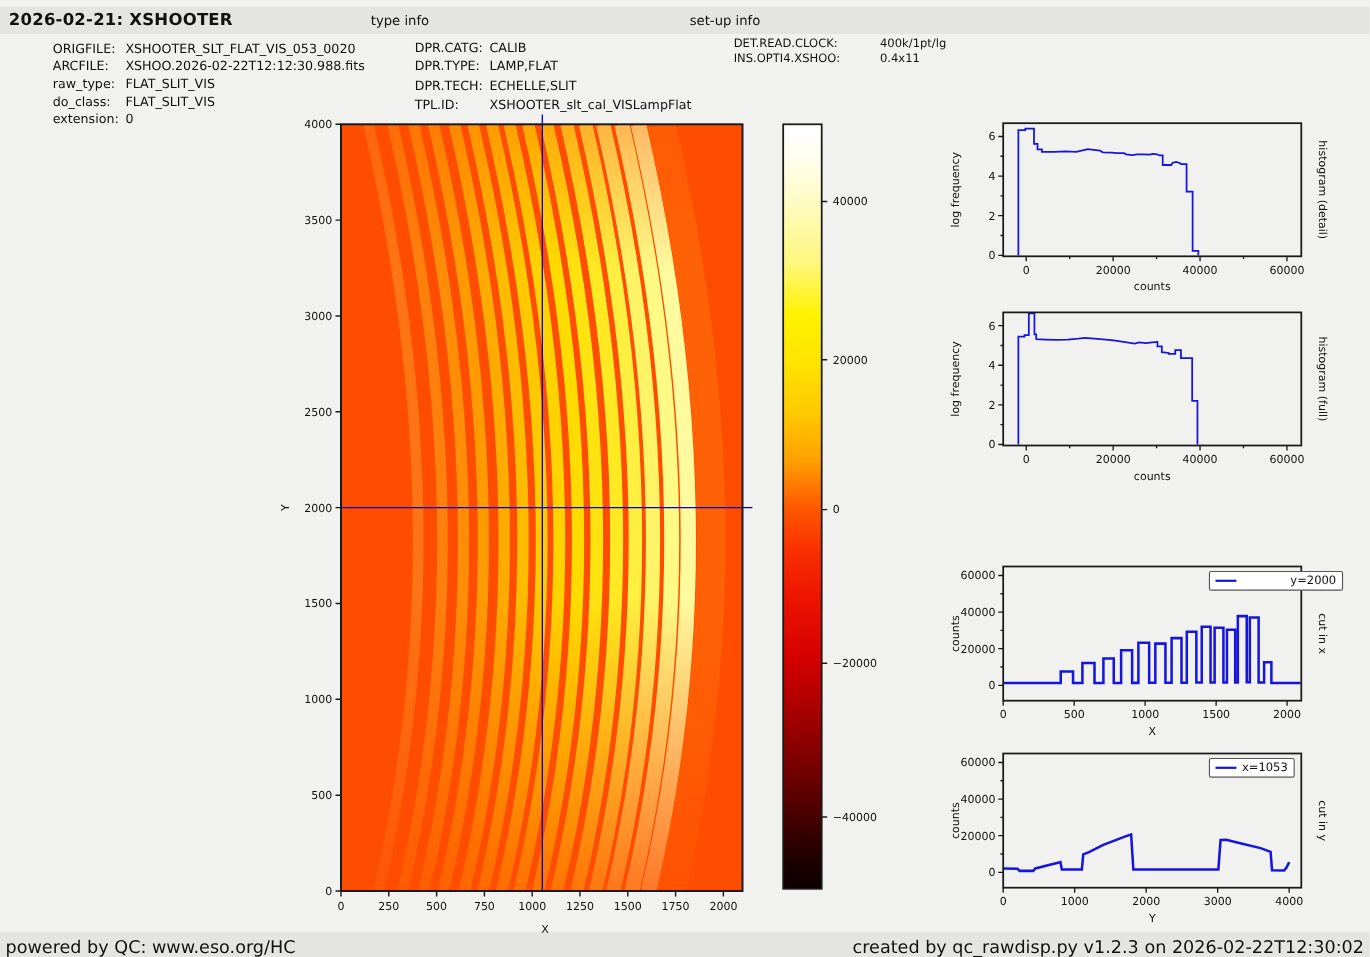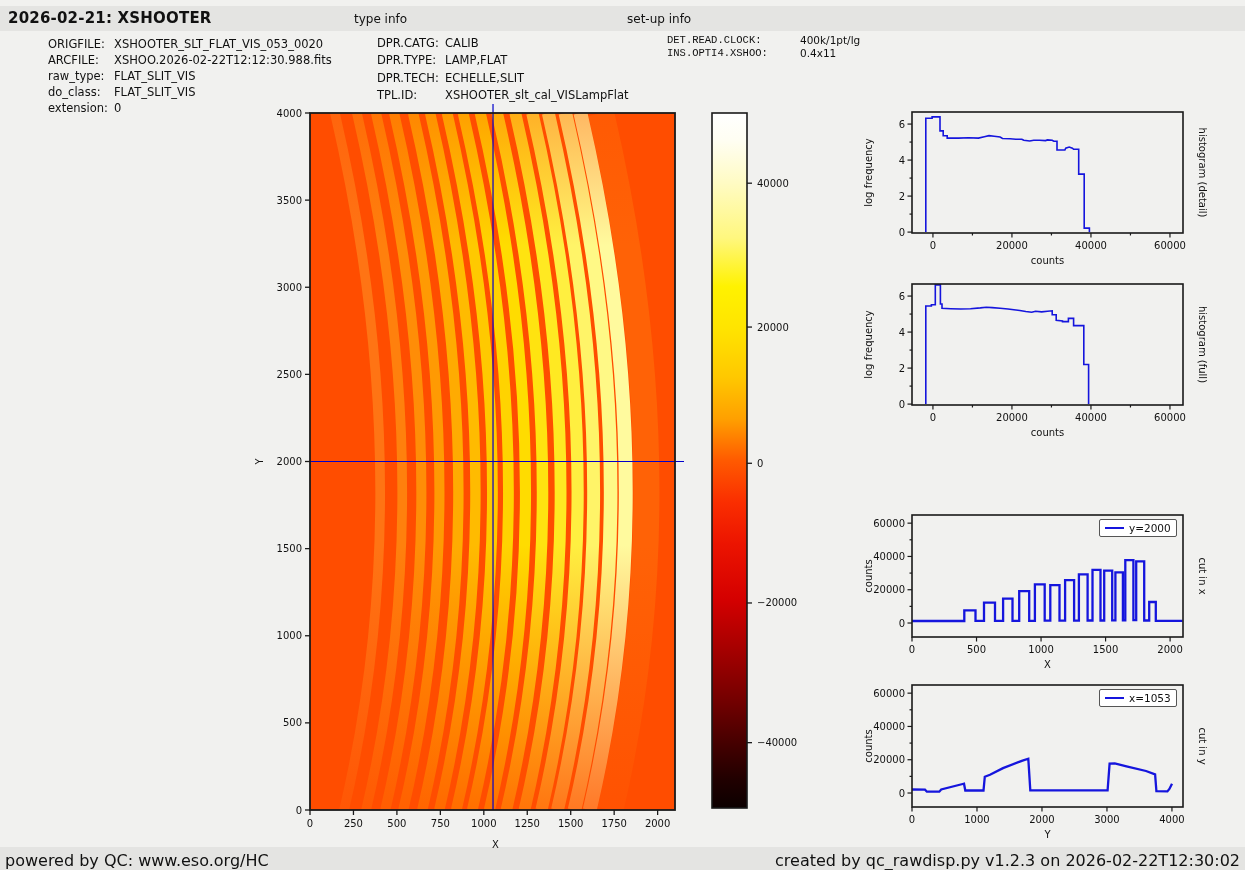--- a/index.html
+++ b/index.html
@@ -3,30 +3,30 @@
 <meta charset="utf-8">
 <style>
   html,body{margin:0;padding:0;}
   body{width:1245px;height:870px;position:relative;background:#f1f1ef;
        font-family:"DejaVu Sans","Liberation Sans",sans-serif;color:#111;overflow:hidden;}
   .strip{position:absolute;left:0;width:1245px;background:#e4e4e2;}
   #top-strip{top:6px;height:25px;}
   #bottom-strip{top:847px;height:23px;}
   .page-title{position:absolute;left:8px;top:9px;font-size:15px;font-weight:700;letter-spacing:.2px;}
   .section-head{position:absolute;top:12px;font-size:12px;}
-  #type-head{left:354px;}
+  #type-head{left:337px;}
   #setup-head{left:627px;}
   .kv-block{position:absolute;font-size:11.5px;line-height:16px;margin-left:40px;}
   #meta-block{left:8px;top:36px;}
   #type-block{left:337px;top:35px;line-height:17.3px;}
   #setup-block{left:627px;top:34px;font-size:10.5px;line-height:13.4px;}
   .kv-row{display:flex;white-space:pre;}
   #meta-block .kv-label{width:66px;}
   #type-block .kv-label{width:68px;}
-  #setup-block .kv-label{width:133px;font-family:Liberation Mono, monospace;}
+  #setup-block .kv-label{width:133px;}
   .plot{position:absolute;}
   svg text{font-family:"DejaVu Sans","Liberation Sans",sans-serif;font-size:10px;fill:#111;}
   .footer-text{position:absolute;top:851px;font-size:16px;}
   #footer-left{left:5px;}
   #footer-right{right:5px;text-align:right;}
   .legend-box{position:absolute;background:#fff;border:1px solid #555;border-radius:2px;
       height:16px;display:flex;align-items:center;padding:0 5px;font-size:10.5px;}
   .legend-line{display:inline-block;width:19px;height:2px;background:#1515dd;margin-right:5px;}
 </style>
 </head>
@@ -278,21 +278,21 @@
         <line x1="50.5" y1="55.44338335607094" x2="55" y2="55.44338335607094"></line>
         <line x1="50.5" y1="22.155525238744886" x2="55" y2="22.155525238744886"></line>
         <line x1="52.5" y1="105.37517053206003" x2="55" y2="105.37517053206003"></line>
         <line x1="52.5" y1="72.08731241473397" x2="55" y2="72.08731241473397"></line>
         <line x1="52.5" y1="38.79945429740792" x2="55" y2="38.79945429740792"></line>
       </g>
       <text x="190.5" y="167" text-anchor="middle" font-size="10.5">X</text>
       <text x="15" y="75" text-anchor="middle" font-size="10.5" transform="rotate(-90 15 75)">counts</text>
       <text x="342" y="75" text-anchor="middle" font-size="10.5" transform="rotate(90 342 75)">cut in x</text>
     </svg>
-    <div class="legend-box" style="left: 1099px; top: 519px;">
+    <div class="legend-box" style="left: 1099px; top: 519px; gap: 44px;">
       <span class="legend-line"></span>
       <span>y=2000</span>
     </div>
     <svg width="356" height="174" class="plot" style="left: 857px; top: 671px;">
       <defs>
         <clipPath id="clip-cut-y">
           <rect x="55" y="14" width="271" height="122"></rect>
         </clipPath>
       </defs>
       <path d="M55.0,118.5L68.0,118.7L69.9,120.7L82.3,120.7L84.2,118.5L105.7,113.0L107.0,112.7L108.3,119.5L126.5,119.5L127.8,105.7L133.0,103.7L146.0,97.1L165.5,89.6L171.3,87.7L173.3,119.4L250.6,119.4L252.6,92.7L257.8,92.4L269.5,95.4L289.0,100.0L298.1,103.4L299.4,120.2L310.4,120.4L312.4,117.9L315.0,112.7" fill="none" stroke="#1515dd" stroke-width="2.3" clip-path="url(#clip-cut-y)"></path>

